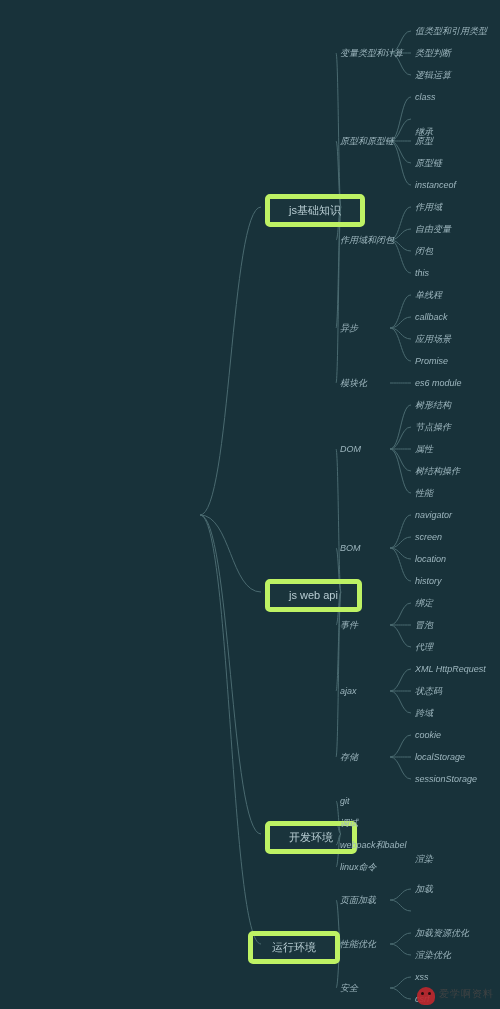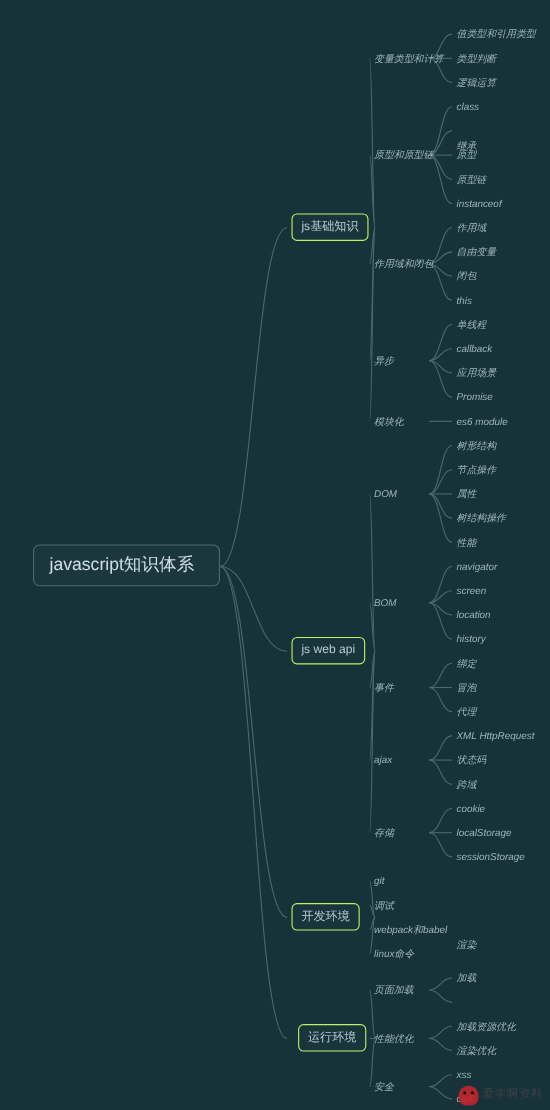--- a/index.html
+++ b/index.html
@@ -24,23 +24,23 @@
     font-size: 16px;
     color: #cfe0e4;
     border: 1px solid #4a6a70;
     border-radius: 6px;
     padding: 10px 14px;
     background: rgba(255,255,255,0.02);
   }
   .node.topic {
     font-size: 11px;
     color: #b8cdd3;
-    border: 1px solid #bef264;
+    border: 5px solid #bef264;
     border-radius: 5px;
-    padding: 6px 8px;
+    padding: 6px 19px;
     background: rgba(255,255,255,0.01);
   }
   .node.sub, .node.leaf {
     padding: 3px 0;
     font-style: italic;
   }
   svg.edges {
     position: absolute;
     inset: 0;
     width: 500px;
@@ -144,21 +144,20 @@
       <path d="M 341 944 C 338.5 944 338.5 900 336 900"></path>
       <path d="M 390 900 C 400.5 900 400.5 889 411 889"></path>
       <path d="M 390 900 C 400.5 900 400.5 911 411 911"></path>
       <path d="M 341 944 C 338.5 944 338.5 944 336 944"></path>
       <path d="M 390 944 C 400.5 944 400.5 933 411 933"></path>
       <path d="M 390 944 C 400.5 944 400.5 955 411 955"></path>
       <path d="M 341 944 C 338.5 944 338.5 988 336 988"></path>
       <path d="M 390 988 C 400.5 988 400.5 977 411 977"></path>
       <path d="M 390 988 C 400.5 988 400.5 999 411 999"></path>
     </svg>
-<div class="node root" style="left: 30px; top: 495px; width: 170px;">javascript知识体系</div>
     <div class="node topic" style="left: 265px; top: 194px;">js基础知识</div>
     <div class="node sub" style="left: 340px; top: 46px;">变量类型和计算</div>
     <div class="node leaf" style="left: 415px; top: 24px;">值类型和引用类型</div>
     <div class="node leaf" style="left: 415px; top: 46px;">类型判断</div>
     <div class="node leaf" style="left: 415px; top: 68px;">逻辑运算</div>
     <div class="node sub" style="left: 340px; top: 134px;">原型和原型链</div>
     <div class="node leaf" style="left: 415px; top: 90px;">class</div>
     <div class="node leaf" style="left: 415px; top: 112px; margin-top: 13px;">继承</div>
     <div class="node leaf" style="left: 415px; top: 134px;">原型</div>
     <div class="node leaf" style="left: 415px; top: 156px;">原型链</div>
@@ -197,21 +196,21 @@
     <div class="node leaf" style="left: 415px; top: 706px;">跨域</div>
     <div class="node sub" style="left: 340px; top: 750px;">存储</div>
     <div class="node leaf" style="left: 415px; top: 728px;">cookie</div>
     <div class="node leaf" style="left: 415px; top: 750px;">localStorage</div>
     <div class="node leaf" style="left: 415px; top: 772px;">sessionStorage</div>
     <div class="node topic" style="left: 265px; top: 821px;">开发环境</div>
     <div class="node sub" style="left: 340px; top: 794px;">git</div>
     <div class="node sub" style="left: 340px; top: 816px;">调试</div>
     <div class="node sub" style="left: 340px; top: 838px;">webpack和babel</div>
     <div class="node sub" style="left: 340px; top: 860px;">linux命令</div>
-    <div class="node topic" style="left: 271px; top: 931px;">运行环境</div>
+    <div class="node topic" style="left: 248px; top: 931px;">运行环境</div>
     <div class="node sub" style="left: 340px; top: 893px;">页面加载</div>
     <div class="node leaf" style="left: 415px; top: 882px;">加载</div>
     <div class="node leaf" style="left: 415px; top: 852px;">渲染</div>
     <div class="node sub" style="left: 340px; top: 937px;">性能优化</div>
     <div class="node leaf" style="left: 415px; top: 926px;">加载资源优化</div>
     <div class="node leaf" style="left: 415px; top: 948px;">渲染优化</div>
     <div class="node sub" style="left: 340px; top: 981px;">安全</div>
     <div class="node leaf" style="left: 415px; top: 970px;">xss</div>
     <div class="node leaf" style="left: 415px; top: 992px;">csrf</div>
   </div>

